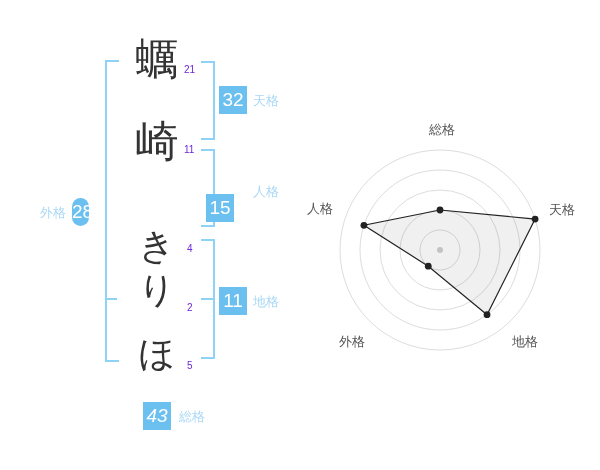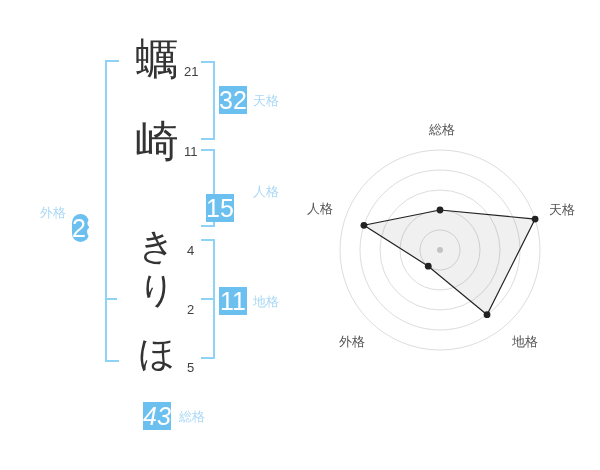--- a/index.html
+++ b/index.html
@@ -9,21 +9,21 @@
   }
   
   .nchar{
     position:absolute;left:131px;width:52px;text-align:center;
     color:#333;line-height:1;
   }
   .nchar.kanji{font-size:43px;}
   .nchar.kana{font-size:36px;}
   .c0{top:38px;} .c1{top:120px;} .c2{top:228px;} .c3{top:272px;} .c4{top:336px;}
   .snum{
-    position:absolute;font-size:13px;color:#404040;line-height:1;width:18px;
+    position:absolute;font-size:10px;color:#6d28d9;line-height:1;width:18px;
   }
   .n0{left:184px;top:65px;} .n1{left:184px;top:145px;}
   .n2{left:187px;top:244px;} .n3{left:187px;top:303px;} .n4{left:187px;top:361px;}
   
   .bk{position:absolute;background:#8ed2f6;}
   
   .lb-v{left:105px;top:60px;width:2px;height:302px;}
   .lb-t1{left:105px;top:60px;width:14px;height:2px;}
   .lb-t2{left:105px;top:298px;width:12px;height:2px;}
   .lb-t3{left:105px;top:360px;width:14px;height:2px;}
@@ -34,26 +34,26 @@
   .b2-v{left:213px;top:149px;width:2px;height:78px;}
   .b2-t1{left:201px;top:149px;width:14px;height:2px;}
   .b2-t2{left:201px;top:225px;width:14px;height:2px;}
   .b3-v{left:213px;top:239px;width:2px;height:120px;}
   .b3-t1{left:201px;top:239px;width:14px;height:2px;}
   .b3-t2{left:201px;top:298px;width:14px;height:2px;}
   .b3-t3{left:201px;top:357px;width:14px;height:2px;}
   
   .vbox{
     position:absolute;width:28px;height:28px;background:#6cc0f0;color:#fff;
-    font-size:25px;line-height:28px;text-align:center;
+    font-size:19px;line-height:28px;text-align:center;
   }
   .vb-ten{left:219px;top:86px;}
   .vb-jin{left:206px;top:177px;margin-top:17px;}
   .vb-chi{left:219px;top:287px;}
-  .vb-gai{left:72px;top:214px;width:17px;border-radius:10px;}
+  .vb-gai{left:72px;top:198px;width:17px;border-radius:10px;}
   .vb-sou{left:143px;top:402px;font-style:italic;}
   .glabel{
     position:absolute;font-size:13px;color:#a9d8f6;line-height:1;white-space:nowrap;
   }
   .gl-ten{left:253px;top:94px;}
   .gl-jin{left:253px;top:185px;}
   .gl-chi{left:253px;top:295px;}
   .gl-gai{left:36px;top:206px;width:30px;text-align:right;}
   .gl-sou{left:179px;top:410px;}
   

